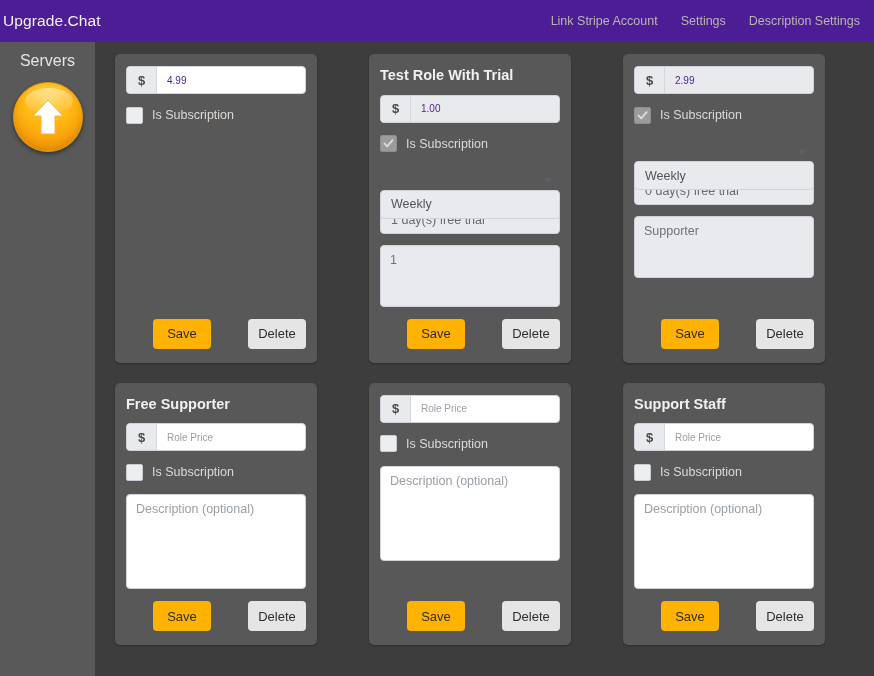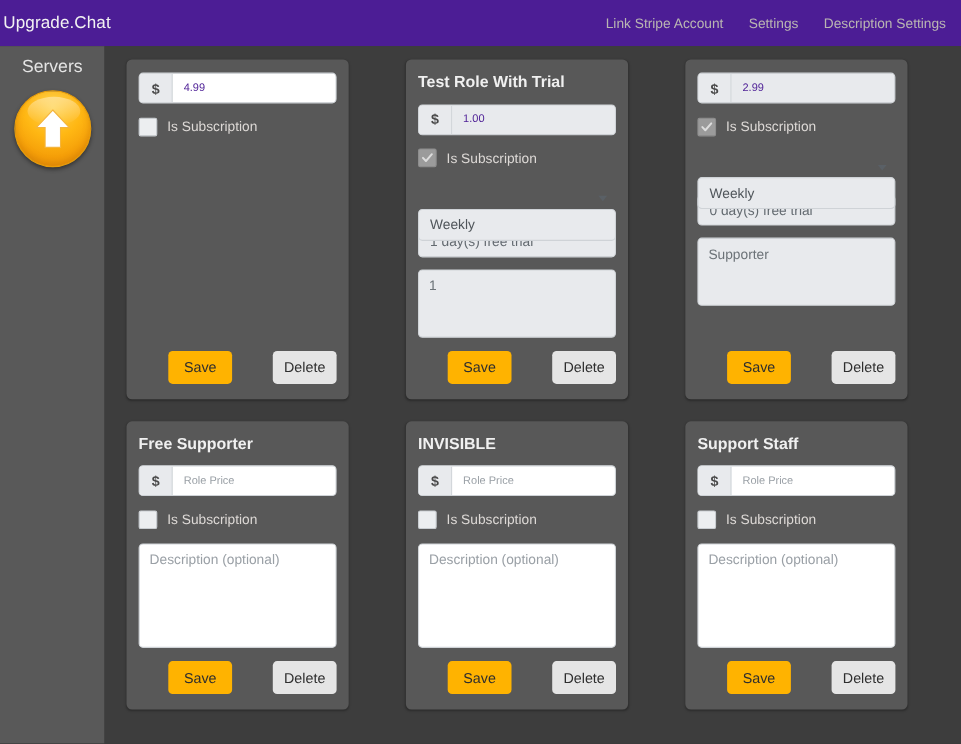--- a/index.html
+++ b/index.html
@@ -380,21 +380,20 @@
               <span class="checkbox"></span>
               <span class="check-label">Is Subscription</span>
             </div>
             <textarea class="desc tall" placeholder="Description (optional)" style=""></textarea>
             <div class="btn-row">
               <button class="btn btn-save">Save</button>
               <button class="btn btn-delete">Delete</button>
             </div>
           </div>
           <div class="card">
-            <div class="card-title">INVISIBLE</div>
             <div class="price-row">
               <span class="price-prefix">$</span>
               <input class="price-field" type="text" placeholder="Role Price" style="">
             </div>
             <div class="check-row">
               <span class="checkbox"></span>
               <span class="check-label">Is Subscription</span>
             </div>
             <textarea class="desc tall" placeholder="Description (optional)" style=""></textarea>
             <div class="btn-row">

